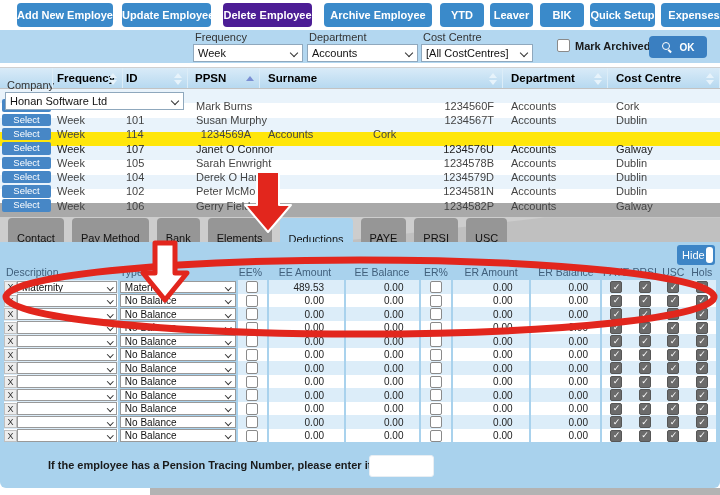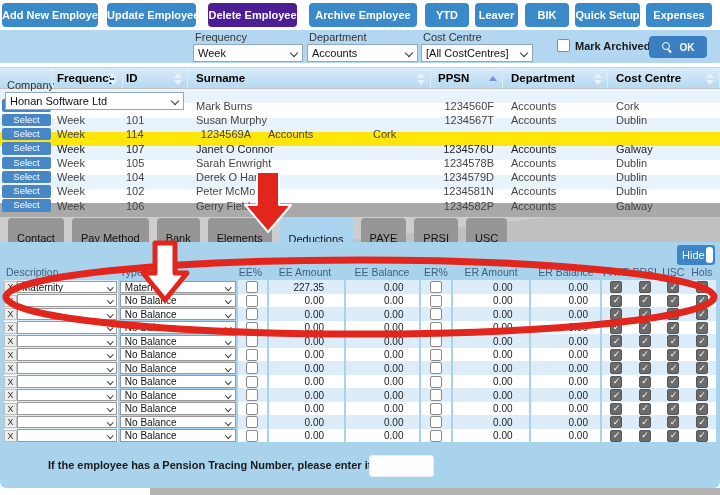--- a/index.html
+++ b/index.html
@@ -8,21 +8,21 @@
     font-family: "Liberation Sans", sans-serif;
     background: #ffffff;
     position: relative;
     overflow: hidden;
   }
   .screen { position:absolute; inset:0; }
 
   
   .toolbar {
     height: 30px; background:#fff;
-    display:flex; align-items:center; padding:0 1px;
+    display:flex; align-items:center; padding:0 16px;
   }
   .tbtn {
     height:24px; line-height:24px; text-align:center;
     background:#3a8aca; color:#fff; font-size:11px; font-weight:bold;
     border-radius:4px; margin:0 4px; white-space:nowrap; cursor:pointer;
     flex:0 0 auto;
   }
   .tbtn:nth-child(1){width:96px;margin-left:1px;}
   .tbtn:nth-child(2){width:89px;margin-left:5px;}
   .tbtn:nth-child(3){width:89px;margin-left:8px;}
@@ -285,27 +285,27 @@
 
     </div>
         <div class="eh-cell ehc-1">
       <span class="lbl">Frequency</span>
       <span class="sort"></span>
     </div>
         <div class="eh-cell ehc-2">
       <span class="lbl">ID</span>
       <span class="sort"></span>
     </div>
+        <div class="eh-cell ehc-4">
+      <span class="lbl">PPSN</span>
+      <span class="sort sorted"></span>
+    </div>
         <div class="eh-cell ehc-3">
       <span class="lbl">Surname</span>
       <span class="sort"></span>
-    </div>
-        <div class="eh-cell ehc-4">
-      <span class="lbl">PPSN</span>
-      <span class="sort sorted"></span>
     </div>
         <div class="eh-cell ehc-5">
       <span class="lbl">Department</span>
       <span class="sort"></span>
     </div>
         <div class="eh-cell ehc-6">
       <span class="lbl">Cost Centre</span>
       <span class="sort"></span>
     </div>
       </div>
@@ -441,21 +441,21 @@
           <span>Maternity</span><i class="chev"></i>
         </div>
       </div>
       <div class="d-sel c-type">
         <span>Maternity</span><i class="chev"></i>
       </div>
       <div class="bgc c-eepct">
               <span class="cbx"></span>
             </div>
       <div class="bgc c-eeamt">
-              <span class="amt">227.35</span>
+              <span class="amt">489.53</span>
             </div>
       <div class="bgc c-eebal">
               <span class="amt">0.00</span>
             </div>
       <div class="bgc c-erpct">
               <span class="cbx"></span>
             </div>
       <div class="bgc c-eramt">
               <span class="amt">0.00</span>
             </div>

